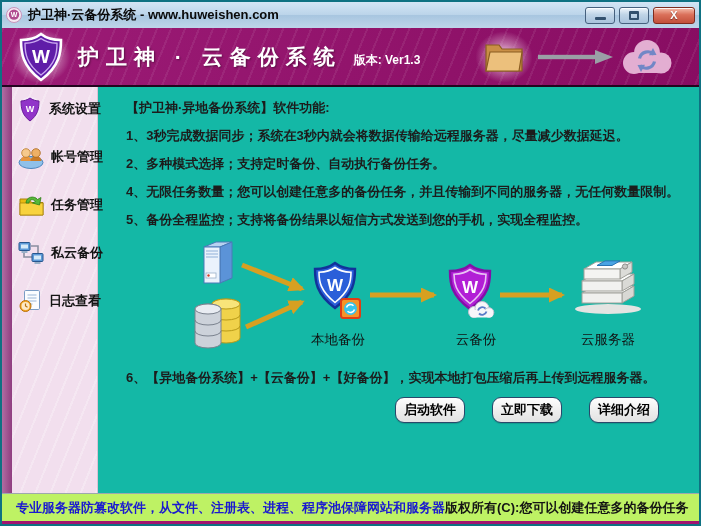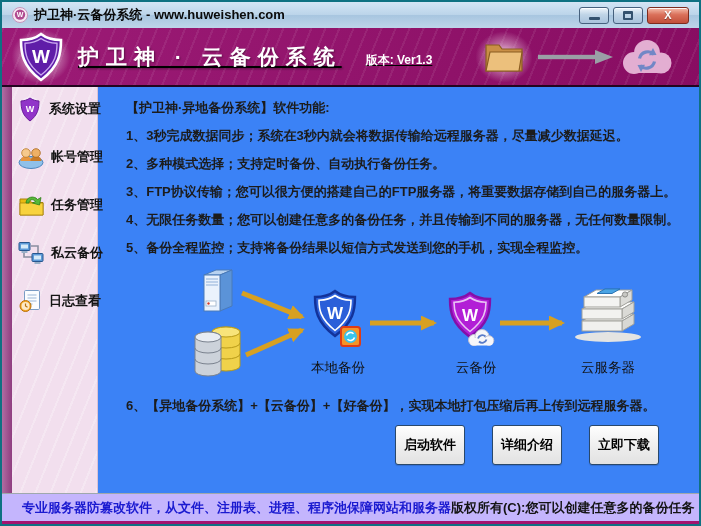--- a/index.html
+++ b/index.html
@@ -4,21 +4,21 @@
 <style>
   * { box-sizing: border-box; margin: 0; padding: 0; }
   html,body { width:701px; height:526px; overflow:hidden; background:#555;
     font-family:"Liberation Sans","DejaVu Sans",sans-serif; }
   .window { width:701px; height:526px; border:2px solid #0e7182;
     box-shadow: inset 0 0 0 1px rgba(255,255,255,.35);
     display:flex; flex-direction:column; background:#fff; }
 
   
   .titlebar { height:26px; flex:0 0 26px; display:flex; align-items:center;
-    padding:0 10px; gap:6px;
+    padding:0 4px; gap:6px;
     background:linear-gradient(#d3e5f5 0%,#bcd5ea 48%,#a8c6e0 52%,#bed5e9 100%); }
   .tb-title { font-size:13px; font-weight:600; color:#0a0a0a; }
   .tb-btns { margin-left:auto; display:flex; gap:4px; }
   .win-btn { width:30px; height:17px; border:1px solid #46617e; border-radius:3px;
     background:linear-gradient(#eef5fb,#bfd4e7 45%,#a9c3dc);
     box-shadow:inset 0 1px 0 rgba(255,255,255,.85);
     display:flex; align-items:center; justify-content:center; cursor:pointer; }
   .win-btn.close { width:42px; border-color:#7e2c1e;
     background:linear-gradient(#f5beac,#da705a 45%,#c24f3a); }
   .glyph-min { width:11px; height:3px; background:#33516e; border-radius:1px; margin-top:6px; }
@@ -28,71 +28,71 @@
 
   
   .header { height:59px; flex:0 0 59px; position:relative; overflow:hidden;
     display:flex; align-items:center; padding:0 8px;
     border-bottom:2px solid #22051f;
     background-image:
       repeating-linear-gradient(112deg, rgba(255,255,255,.07) 0 2px, rgba(255,255,255,0) 2px 13px),
       linear-gradient(100deg,#9c1b76,#880d62); }
   .logo-glow { width:62px; height:57px; display:flex; align-items:center; justify-content:center;
     background:radial-gradient(closest-side, rgba(255,255,255,.95) 0%, rgba(255,255,255,.45) 45%, rgba(255,255,255,0) 95%); }
-  .h-titles { display:flex; align-items:baseline; gap:24px; margin-left:6px;text-decoration:underline; }
+  .h-titles { display:flex; align-items:baseline; gap:12px; margin-left:6px; }
   .h-title { color:#fff; font-size:21px; font-weight:bold; letter-spacing:7px;
     text-shadow:1px 1px 2px rgba(0,0,0,.4); white-space:nowrap; }
   .h-version { color:#fff; font-size:12px; font-weight:bold; white-space:nowrap; }
   .header-right { margin-left:auto; margin-right:14px; display:flex; align-items:center; gap:4px; }
   .folder-glow { width:60px; height:54px; display:flex; align-items:center; justify-content:center;
     background:radial-gradient(closest-side, rgba(255,235,245,.95) 0%, rgba(255,235,245,.4) 50%, rgba(255,235,245,0) 95%); }
 
   
   .bodyrow { flex:1; display:flex; min-height:0; }
   .sidebar { width:96px; flex:0 0 96px; position:relative;
     background:
       repeating-linear-gradient(112deg, rgba(255,255,255,.25) 0 2px, rgba(255,255,255,0) 2px 14px),
       #f2dfee;
     border-right:1px solid #d9c2d4; padding-top:9px; }
   .side-strip { position:absolute; left:0; top:0; bottom:0; width:10px;
     background:linear-gradient(90deg,#b06da2,#8f3d80); }
   .side-item { display:flex; align-items:center; gap:7px; margin:0 0 22px 16px;
     height:26px; cursor:pointer; }
   .side-label { font-size:13px; font-weight:bold; color:#141414; white-space:nowrap; }
 
-  .content { flex:1; background:#3b82f6; padding:12px 10px 0 28px; min-width:0; }
+  .content { flex:1; background:#14b8a6; padding:12px 10px 0 28px; min-width:0; }
   .heading { font-size:13px; font-weight:bold; color:#1c1c1c; margin-bottom:10px; line-height:18px; }
   .feat { font-size:13px; font-weight:bold; color:#1c1c1c; margin-bottom:10px; line-height:18px; white-space:nowrap; }
 
   
   .diagram { position:relative; height:124px; margin:4px 0 6px; }
   .dg { position:absolute; }
   .dg-server      { left:68px;  top:0; }
   .dg-database    { left:66px;  top:56px; }
   .dg-local       { left:184px; top:22px; }
   .dg-cloudshield { left:318px; top:24px; }
   .dg-cloudserver { left:444px; top:14px; }
   .arrows { position:absolute; left:0; top:0; }
   .dg-label { position:absolute; font-size:13.5px; color:#111; text-align:center; white-space:nowrap; }
   .l-local  { left:176px; top:92px; width:72px; }
   .l-cloud  { left:316px; top:92px; width:68px; }
   .l-server { left:436px; top:92px; width:92px; }
 
   .feat6 { margin:4px 0 10px; }
   .btn-row { display:flex; justify-content:flex-end; gap:27px; padding-right:30px; }
-  .btn { min-width:64px; height:40px; padding:0 8px; font-size:13px; font-weight:bold; color:#000;
+  .btn { min-width:64px; height:26px; padding:0 8px; font-size:13px; font-weight:bold; color:#000;
     font-family:"Liberation Sans","DejaVu Sans",sans-serif;
-    border:1px solid #29486b; border-radius:3px;
+    border:1px solid #29486b; border-radius:9px;
     background:linear-gradient(#fefefe,#ececec 60%,#e2e2e2); cursor:pointer;
     box-shadow:0 1px 1px rgba(0,0,0,.15); }
 
   
-  .footer { height:31px; flex:0 0 31px; background:#c4b5fd; border-top:1px solid #9fa8ad;
+  .footer { height:31px; flex:0 0 31px; background:#bef264; border-top:1px solid #9fa8ad;
     border-bottom:3px solid #a2136f;
-    display:flex; align-items:center; justify-content:space-between; padding:0 20px;
+    display:flex; align-items:center; justify-content:space-between; padding:0 14px;
     font-size:13px; font-weight:bold; white-space:nowrap; }
   .foot-left { color:#1a1ad0; }
   .foot-right { color:#141414; }
   svg text { font-family:"Liberation Sans","DejaVu Sans",sans-serif; }
 </style>
 </head>
 <body>
 
 <div class="window">
 
@@ -228,21 +228,20 @@
           </svg>
         </span>
         <span class="side-label">日志查看</span>
       </div>
     </div>
 
     <div class="content">
       <p class="heading">【护卫神·异地备份系统】软件功能:</p>
       <p class="feat">1、3秒完成数据同步；系统在3秒内就会将数据传输给远程服务器，尽量减少数据延迟。</p>
       <p class="feat">2、多种模式选择；支持定时备份、自动执行备份任务。</p>
-      <p class="feat">3、FTP协议传输；您可以很方便的搭建自己的FTP服务器，将重要数据存储到自己的服务器上。</p>
       <p class="feat">4、无限任务数量；您可以创建任意多的备份任务，并且传输到不同的服务器，无任何数量限制。</p>
       <p class="feat">5、备份全程监控；支持将备份结果以短信方式发送到您的手机，实现全程监控。</p>
 
       <div class="diagram">
         <svg class="arrows" width="566" height="124" viewBox="0 0 566 124">
           <defs>
             <marker id="ah" markerUnits="userSpaceOnUse" markerWidth="17" markerHeight="15" refX="13" refY="7.5" orient="auto">
               <path d="M0 0 L16 7.5 L0 15 Z" fill="#d7a021"></path>
             </marker>
           </defs>
@@ -331,22 +330,22 @@
 
         <span class="dg-label l-local">本地备份</span>
         <span class="dg-label l-cloud">云备份</span>
         <span class="dg-label l-server">云服务器</span>
       </div>
 
       <p class="feat feat6">6、【异地备份系统】+【云备份】+【好备份】，实现本地打包压缩后再上传到远程服务器。</p>
 
       <div class="btn-row">
         <button class="btn">启动软件</button>
+        <button class="btn">立即下载</button>
         <button class="btn">详细介绍</button>
-        <button class="btn">立即下载</button>
       </div>
     </div>
   </div>
 
   <div class="footer">
     <span class="foot-left">专业服务器防篡改软件，从文件、注册表、进程、程序池保障网站和服务器</span>
     <span class="foot-right">版权所有(C):您可以创建任意多的备份任务</span>
   </div>
 
 </div>

